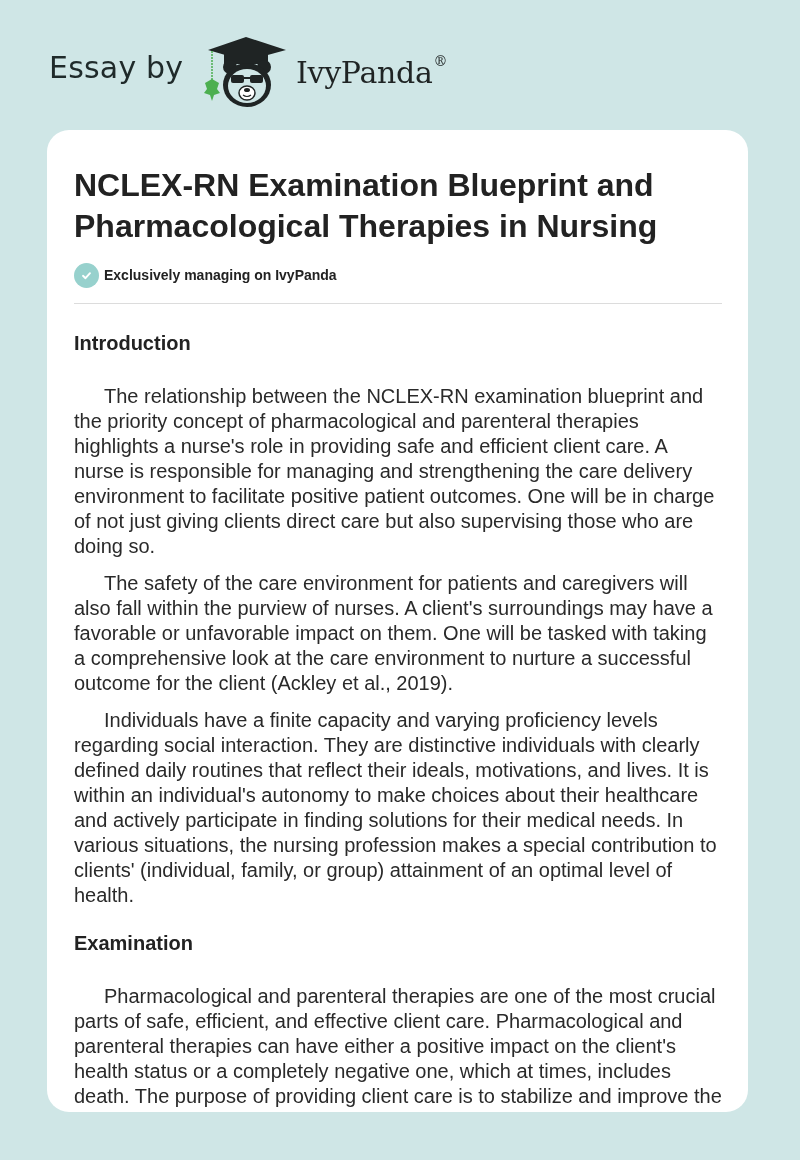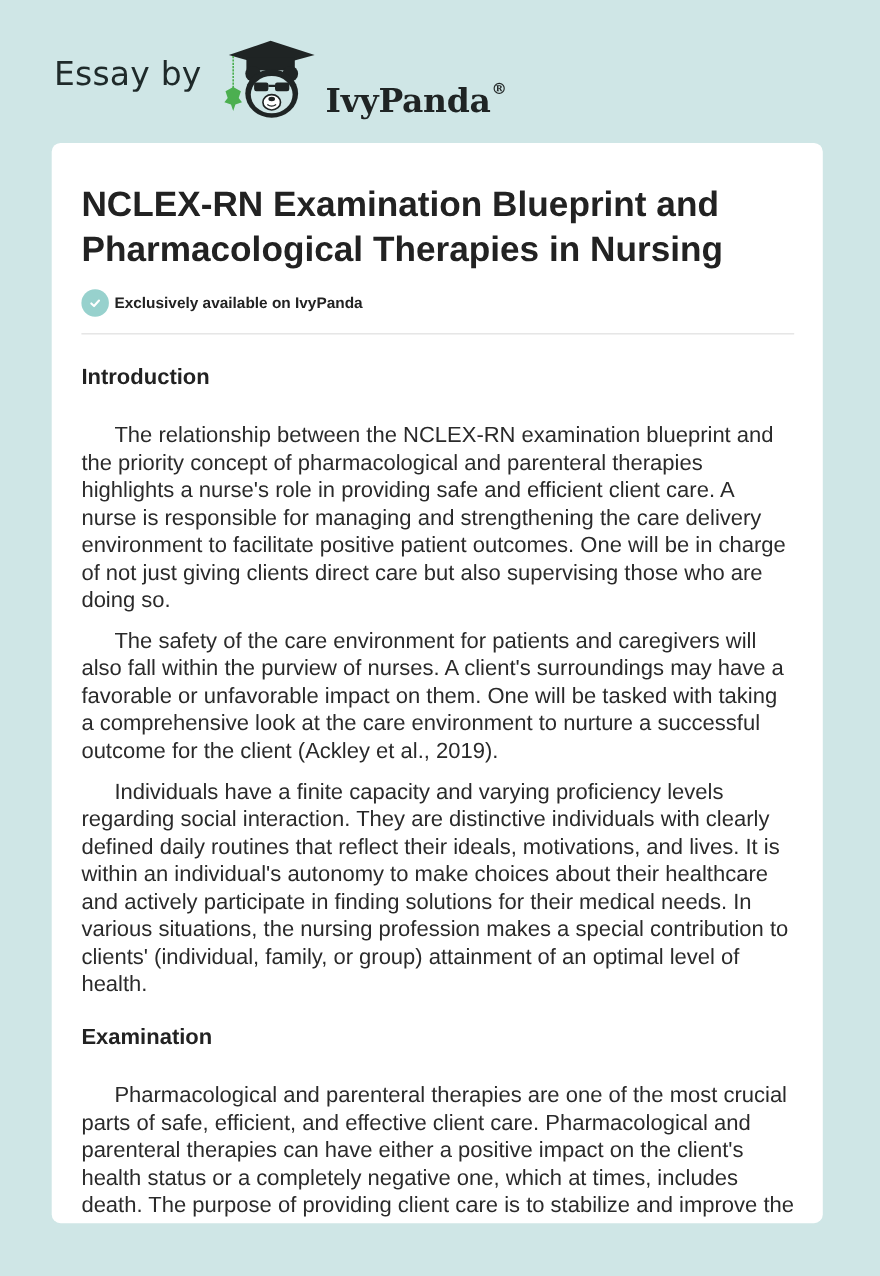--- a/index.html
+++ b/index.html
@@ -29,39 +29,38 @@
     }
     .logo-mark {
       position: absolute;
       left: 200px; top: 35px;
       width: 92px; height: 75px;
     }
     .brand-name {
       position: absolute;
       left: 296px; top: 55px;
       font-family: "DejaVu Serif", serif;
-      font-weight: bold;
+      font-weight: normal;
       font-size: 30px;
       color: #1f2424;
       letter-spacing: -0.3px;
-      margin-top: 20px;
     }
     .brand-name sup {
       font-size: 14px;
       vertical-align: top;
       position: relative;
       top: -2px;
       margin-left: 1px;
     }
     .card {
       position: absolute;
       left: 47px; top: 130px;
       width: 701px; height: 982px;
       background: #ffffff;
-      border-radius: 8px;
+      border-radius: 22px;
       overflow: hidden;
     }
     .title {
       position: absolute;
       left: 27px; top: 35px;
       width: 640px;
       font-size: 32px;
       line-height: 41px;
       font-weight: bold;
       color: #222;
@@ -148,21 +147,21 @@
 
 <div class="card">
   <h1 class="title">NCLEX-RN Examination Blueprint and Pharmacological Therapies in Nursing</h1>
 
   <div class="exclusive">
     <span class="check-badge">
       <svg width="13" height="13" viewBox="0 0 13 13">
         <path d="M3,6.8 L5.5,9.2 L10,4.2" stroke="#ffffff" stroke-width="1.9" fill="none" stroke-linecap="round" stroke-linejoin="round"></path>
       </svg>
     </span>
-    <span class="exclusive-text">Exclusively available on IvyPanda</span>
+    <span class="exclusive-text">Exclusively managing on IvyPanda</span>
   </div>
 
   <div class="divider"></div>
 
   <div class="content">
     <section class="section">
       <h2 class="section-heading">Introduction</h2>
       <p class="para">The relationship between the NCLEX-RN examination blueprint and the priority concept of pharmacological and parenteral therapies highlights a nurse's role in providing safe and efficient client care. A nurse is responsible for managing and strengthening the care delivery environment to facilitate positive patient outcomes. One will be in charge of not just giving clients direct care but also supervising those who are doing so.</p>
       <p class="para">The safety of the care environment for patients and caregivers will also fall within the purview of nurses. A client's surroundings may have a favorable or unfavorable impact on them. One will be tasked with taking a comprehensive look at the care environment to nurture a successful outcome for the client (Ackley et al., 2019).</p>
       <p class="para">Individuals have a finite capacity and varying proficiency levels regarding social interaction. They are distinctive individuals with clearly defined daily routines that reflect their ideals, motivations, and lives. It is within an individual's autonomy to make choices about their healthcare and actively participate in finding solutions for their medical needs. In various situations, the nursing profession makes a special contribution to clients' (individual, family, or group) attainment of an optimal level of health.</p>

